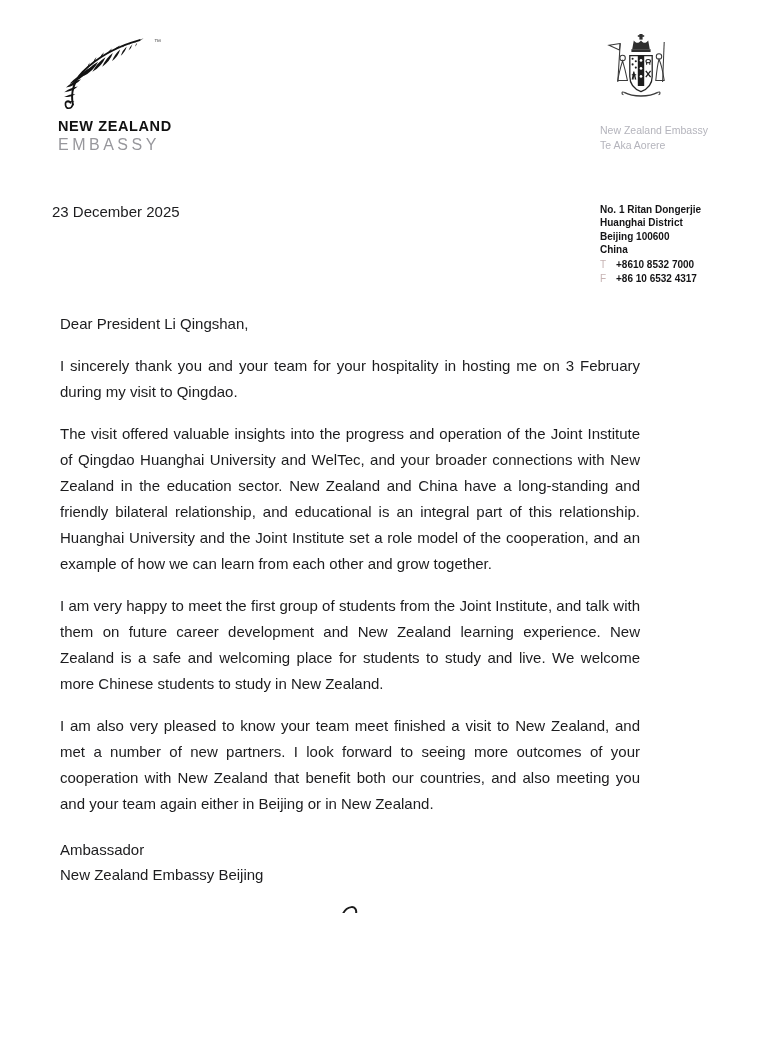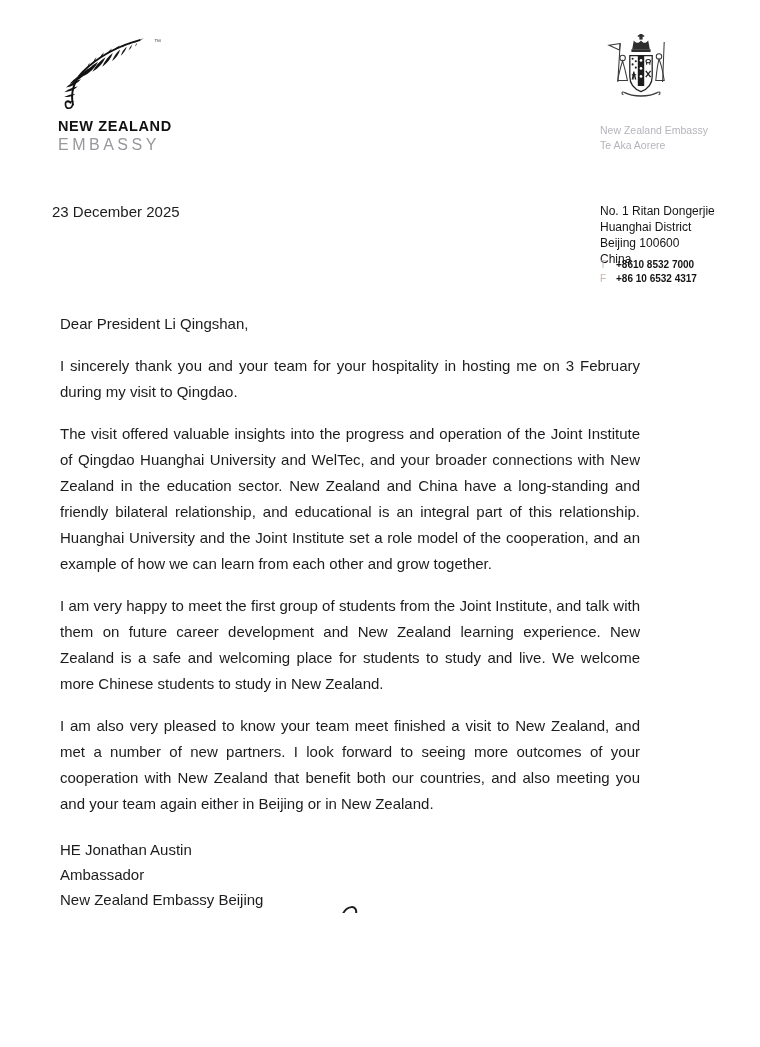--- a/index.html
+++ b/index.html
@@ -41,21 +41,21 @@
 
   
   .date-line {
     position: absolute; left: 52px; top: 203px;
     font-size: 15px; color: #1c1c1e;
   }
 
   
   .address-block {
     position: absolute; left: 600px; top: 203px;
-    font-size: 12px; font-weight: 400; color: #141416; line-height: 1.34;
+    font-size: 10px; font-weight: 700; color: #141416; line-height: 1.34;
   }
   .contact-block { position: absolute; left: 600px; top: 258px; font-size: 10px; line-height: 1.4; }
   .contact-line { display: flex; }
   .contact-label {
     width: 16px; color: #c7b3b3; font-weight: 400; flex: 0 0 16px;
   }
   .contact-value { font-weight: 700; color: #141416; }
 
   
   .letter-body {
@@ -193,21 +193,20 @@
     </div>
   </div>
 
   <div class="letter-body">
     <p class="salutation">Dear President Li Qingshan,</p>
     <p>I sincerely thank you and your team for your hospitality in hosting me on 3 February during my visit to Qingdao.</p>
     <p>The visit offered valuable insights into the progress and operation of the Joint Institute of Qingdao Huanghai University and WelTec, and your broader connections with New Zealand in the education sector.  New Zealand and China have a long-standing and friendly bilateral relationship, and educational is an integral part of this relationship. Huanghai University and the Joint Institute set a role model of the cooperation, and an example of how we can learn from each other and grow together.</p>
     <p>I am very happy to meet the first group of students from the Joint Institute, and talk with them on future career development and New Zealand learning experience. New Zealand is a safe and welcoming place for students to study and live. We welcome more Chinese students to study in New Zealand.</p>
     <p>I am also very pleased to know your team meet finished a visit to New Zealand, and met a number of new partners. I look forward to seeing more outcomes of your cooperation with New Zealand that benefit both our countries, and also meeting you and your team again either in Beijing or in New Zealand.</p>
     <div class="sig-block">
-      <div>HE Jonathan Austin</div>
       <div>Ambassador</div>
       <div>New Zealand Embassy Beijing</div>
     </div>
   </div>
 
   <div class="signature">
     <svg width="185" height="80" viewBox="0 0 185 80" aria-hidden="true">
       <g fill="none" stroke="#1b1b1b" stroke-width="2" stroke-linecap="round">
 
         <path d="M22,16 C26,5 38,4 36,14 C34,23 29,47 21,58 C15,66 10,58 16,48 C21,40 30,35 38,33 C42,32 40,39 44,37 C48,34 47,29 51,31 C54,33 53,38 57,36 C61,33 63,31 67,34 C70,37 75,33 79,35 C85,38 92,35 99,36"></path>

